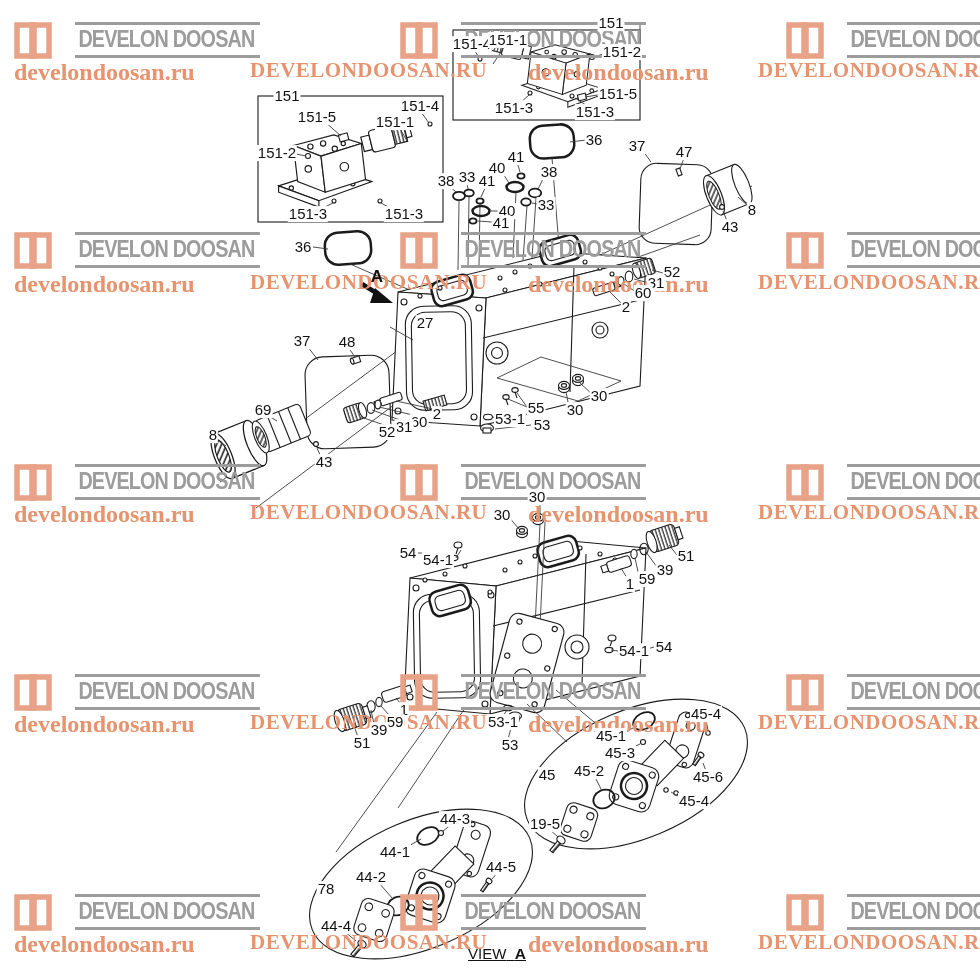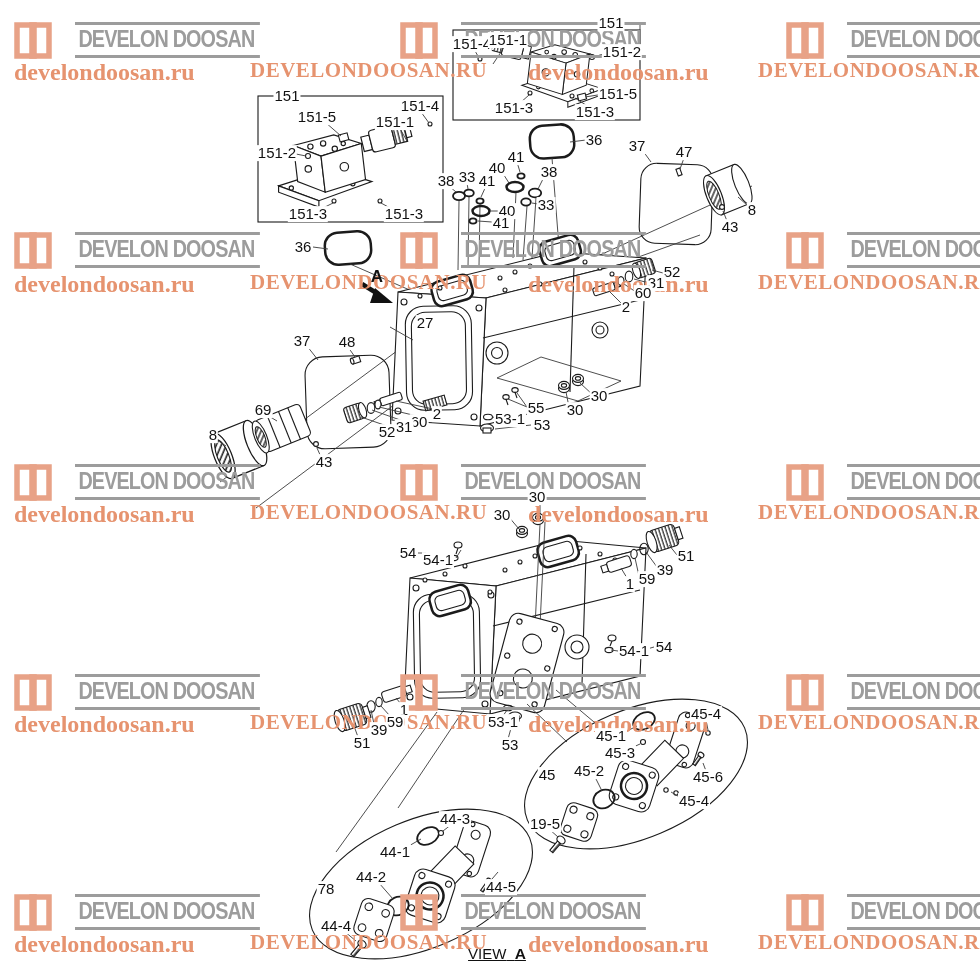--- a/index.html
+++ b/index.html
@@ -721,21 +721,21 @@
       <div class="co" style="left: 620px; top: 753px; text-align: center;">45-3</div>
       <div class="co" style="left: 589px; top: 771px;">45-2</div>
       <div class="co" style="left: 706px; top: 714px;">45-4</div>
       <div class="co" style="left: 708px; top: 777px;">45-6</div>
       <div class="co" style="left: 694px; top: 801px;">45-4</div>
       <div class="co" style="left: 545px; top: 824px;">19-5</div>
       <div class="co" style="left: 326px; top: 889px;">78</div>
       <div class="co" style="left: 455px; top: 819px;">44-3</div>
       <div class="co" style="left: 395px; top: 852px;">44-1</div>
       <div class="co" style="left: 371px; top: 877px;">44-2</div>
-      <div class="co" style="left: 501px; top: 887px;">44-5</div>
+      <div class="co" style="left: 501px; top: 867px;">44-5</div>
       <div class="co" style="left: 336px; top: 926px;">44-4</div>
       <div class="co co-big" style="left: 377px; top: 277px;">A</div>
     </div>
 
   <div class="view-note" style="left:497px;top:954px;text-decoration:underline;">
     <span>VIEW</span>&nbsp;
     <b>A</b>
   </div>
 </div>
 

